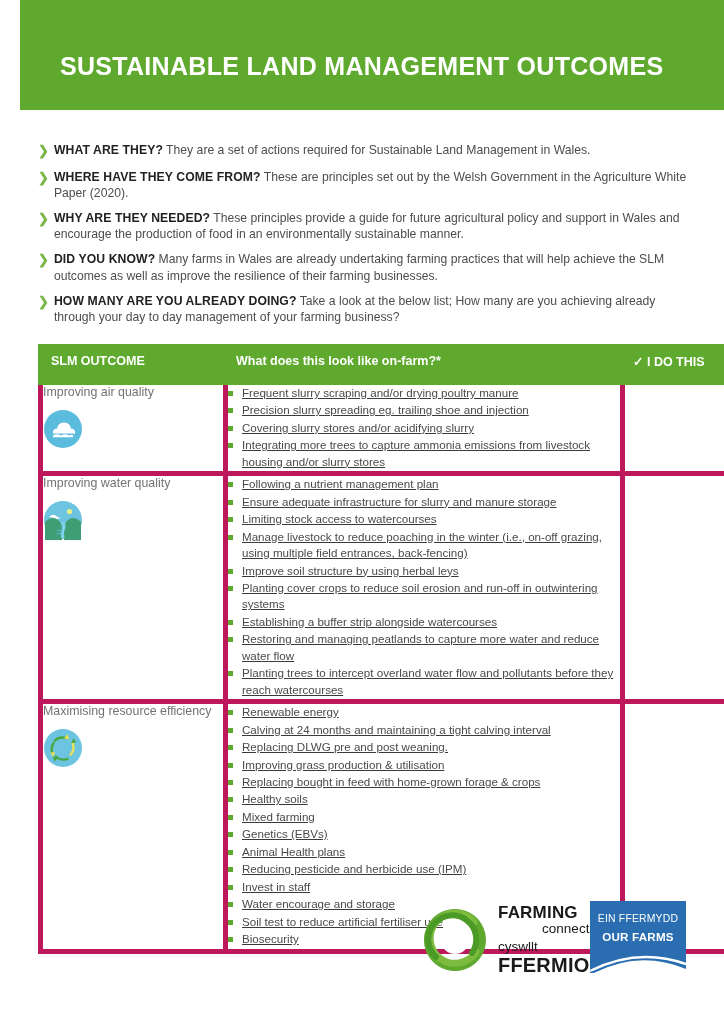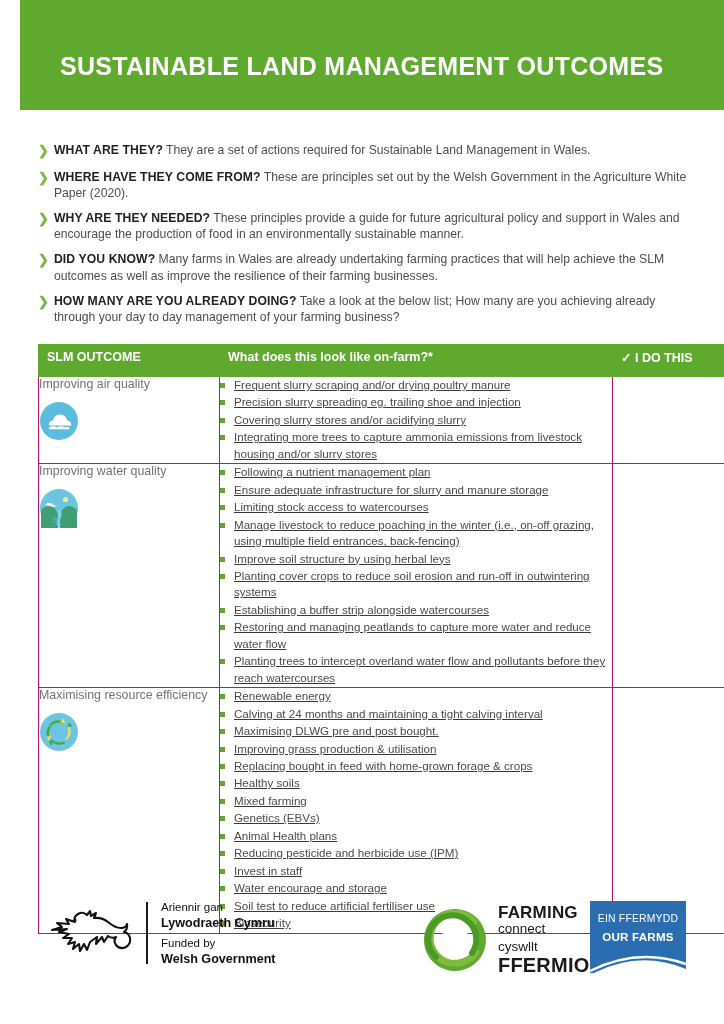--- a/index.html
+++ b/index.html
@@ -70,21 +70,21 @@
   
   .tbl {
     position: absolute;
     left: 38px;
     top: 344px;
     width: 648px;
     border-collapse: collapse;
     table-layout: fixed;
   }
   .tbl th, .tbl td {
-    border: 1px solid #be185d;
+    border: 5px solid #be185d;
     vertical-align: top;
     padding: 0;
     margin-left: 12px;
   }
   .tbl thead th {
     background: #5faa2e;
     color: #ffffff;
     font-size: 12.5px;
     font-weight: bold;
     text-align: left;
@@ -167,21 +167,21 @@
     top: 8px;
     display: flex;
     align-items: center;
   }
   .fc-text {
     margin-left: 10px;
     color: #1a1a1a;
     line-height: 1.08;
   }
   .fc-text .t1 { font-size: 17px; font-weight: bold; letter-spacing: 0.2px; }
-  .fc-text .t2 { font-size: 13.5px; }
+  .fc-text .t2 { font-size: 13.5px; text-align: right; }
   .fc-text .t3 { font-size: 13.5px; margin-top: 3px; }
   .fc-text .t4 { font-size: 20px; font-weight: bold; letter-spacing: 0.2px; }
 
   .of-logo {
     position: absolute;
     left: 590px;
     top: 5px;
     width: 96px;
     height: 72px;
     background: #2a6db0;
@@ -307,21 +307,21 @@
           <path d="M25.5 30.5 a12 12 0 0 1 -13.5 -2.5" stroke="#4aa843" stroke-width="2.4" fill="none"></path>
           <path d="M11.6 33.8 l-1.9 -5.1 l5.3 0.8 z" fill="#4aa843"></path>
           <path d="M9.5 25.5 a12 12 0 0 1 1.5 -11" stroke="#4aa843" stroke-width="2.4" fill="none"></path>
           <path d="M7 25 l5.2 -1.4 l-1.7 5.2 z" fill="#e8e05a"></path>
         </svg>
       </td>
       <td class="cell-list">
         <ul>
           <li>Renewable energy</li>
           <li>Calving at 24 months and maintaining a tight calving interval</li>
-          <li>Maximising DLWG pre and post bought.</li>
+          <li>Replacing DLWG pre and post weaning.</li>
           <li>Improving grass production &amp; utilisation</li>
           <li>Replacing bought in feed with home-grown forage &amp; crops</li>
           <li>Healthy soils</li>
           <li>Mixed farming</li>
           <li>Genetics (EBVs)</li>
           <li>Animal Health plans</li>
           <li>Reducing pesticide and herbicide use (IPM)</li>
           <li>Invest in staff</li>
           <li>Water encourage and storage</li>
           <li>Soil test to reduce artificial fertiliser use</li>
@@ -329,34 +329,20 @@
         </ul>
       </td>
       <td class="cell-check"></td>
     </tr>
 
   </tbody>
 </table>
 
 <div class="footer">
 
-  <div class="wg-logo">
-    <svg width="92" height="66" viewBox="0 0 92 66">
-      <path d="M8 30 l10 -3 l-5 -4 l12 1 l-3 -5 l9 3 q-2 -5 3 -8 q5 -3 9 1 l3 -4 l1 5 l5 -3 l-2 5 q8 -1 14 4 q7 6 13 6 q5 0 6 -4 q1 5 -3 8 q5 1 6 6 q1 6 -4 9 q-6 3 -10 -2 q-3 -4 0 -8 q-4 2 -8 -1 l-4 6 l-2 -5 l-6 7 l1 -7 l-7 5 l-3 8 l-3 -6 l-4 7 l-1 -7 l-6 5 l2 -7 l-7 2 l4 -6 l-9 0 l6 -4 l-10 -2 l8 -3 z" fill="none" stroke="#111111" stroke-width="2.1" stroke-linejoin="round"></path>
-      <circle cx="31" cy="20" r="1.6" fill="#111111"></circle>
-    </svg>
-    <div class="wg-rule"></div>
-    <div class="wg-text">
-      <div>Ariennir gan</div>
-      <div class="b">Lywodraeth Cymru</div>
-      <div class="sp"></div>
-      <div>Funded by</div>
-      <div class="b">Welsh Government</div>
-    </div>
-  </div>
 
   <div class="fc-logo">
     <svg width="66" height="66" viewBox="0 0 66 66">
       <path d="M33 6 a27 27 0 1 1 -0.1 0" fill="none" stroke="#5faa2e" stroke-width="8" stroke-linecap="round"></path>
       <path d="M52 15 a25 25 0 1 0 2 30" fill="none" stroke="#7dbb3e" stroke-width="7" stroke-linecap="round"></path>
       <path d="M14 50 a24 24 0 1 1 36 -4" fill="none" stroke="#4c9a26" stroke-width="6" stroke-linecap="round"></path>
       <circle cx="33" cy="33" r="14" fill="#ffffff"></circle>
     </svg>
     <div class="fc-text">
       <div class="t1">FARMING</div>

